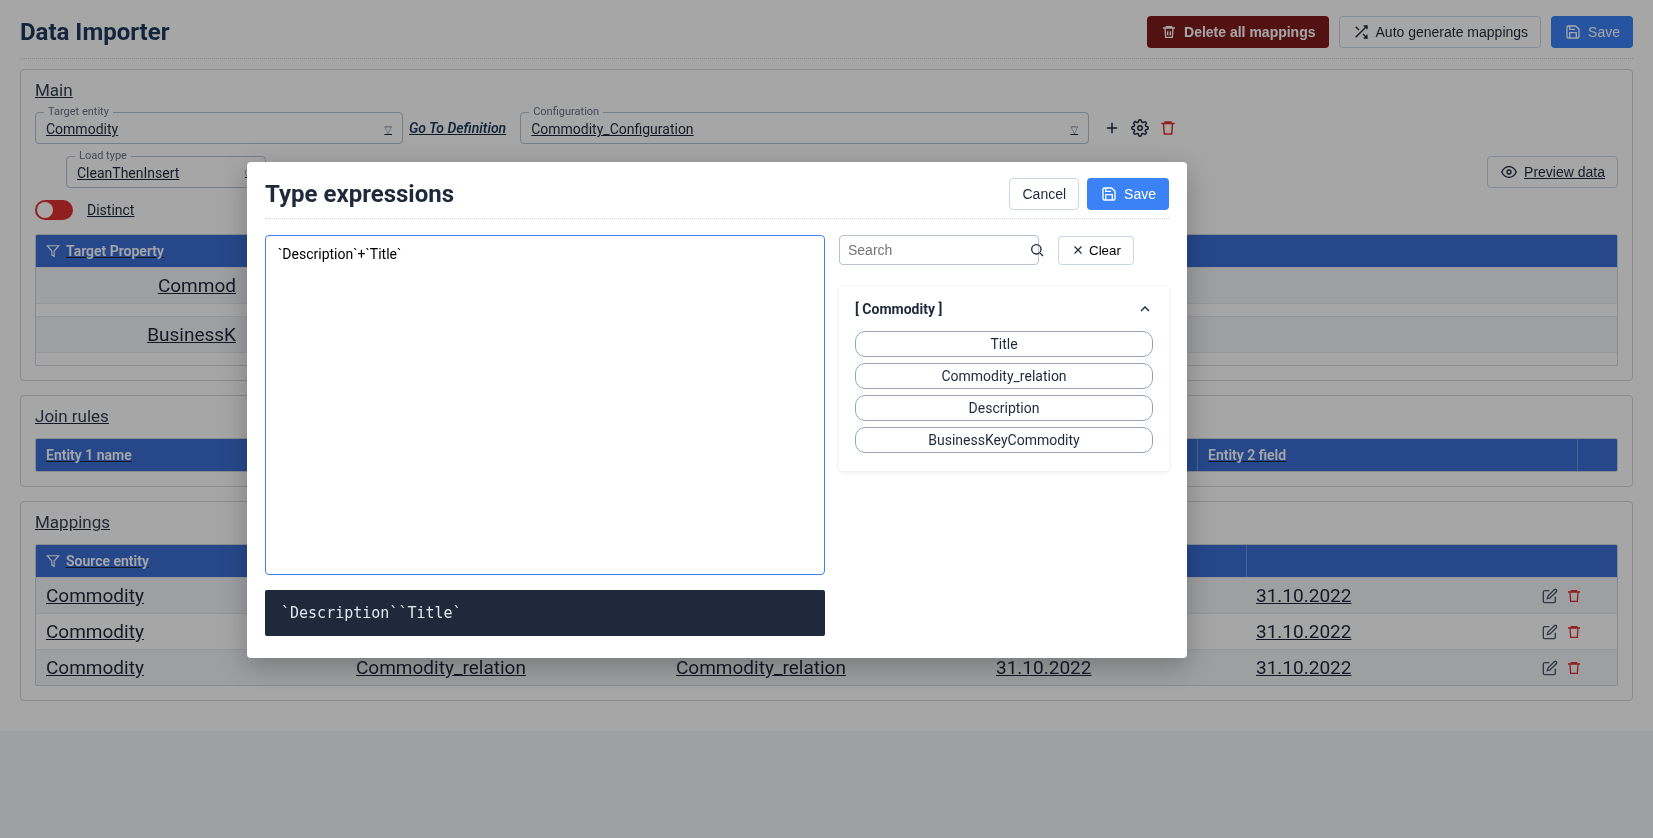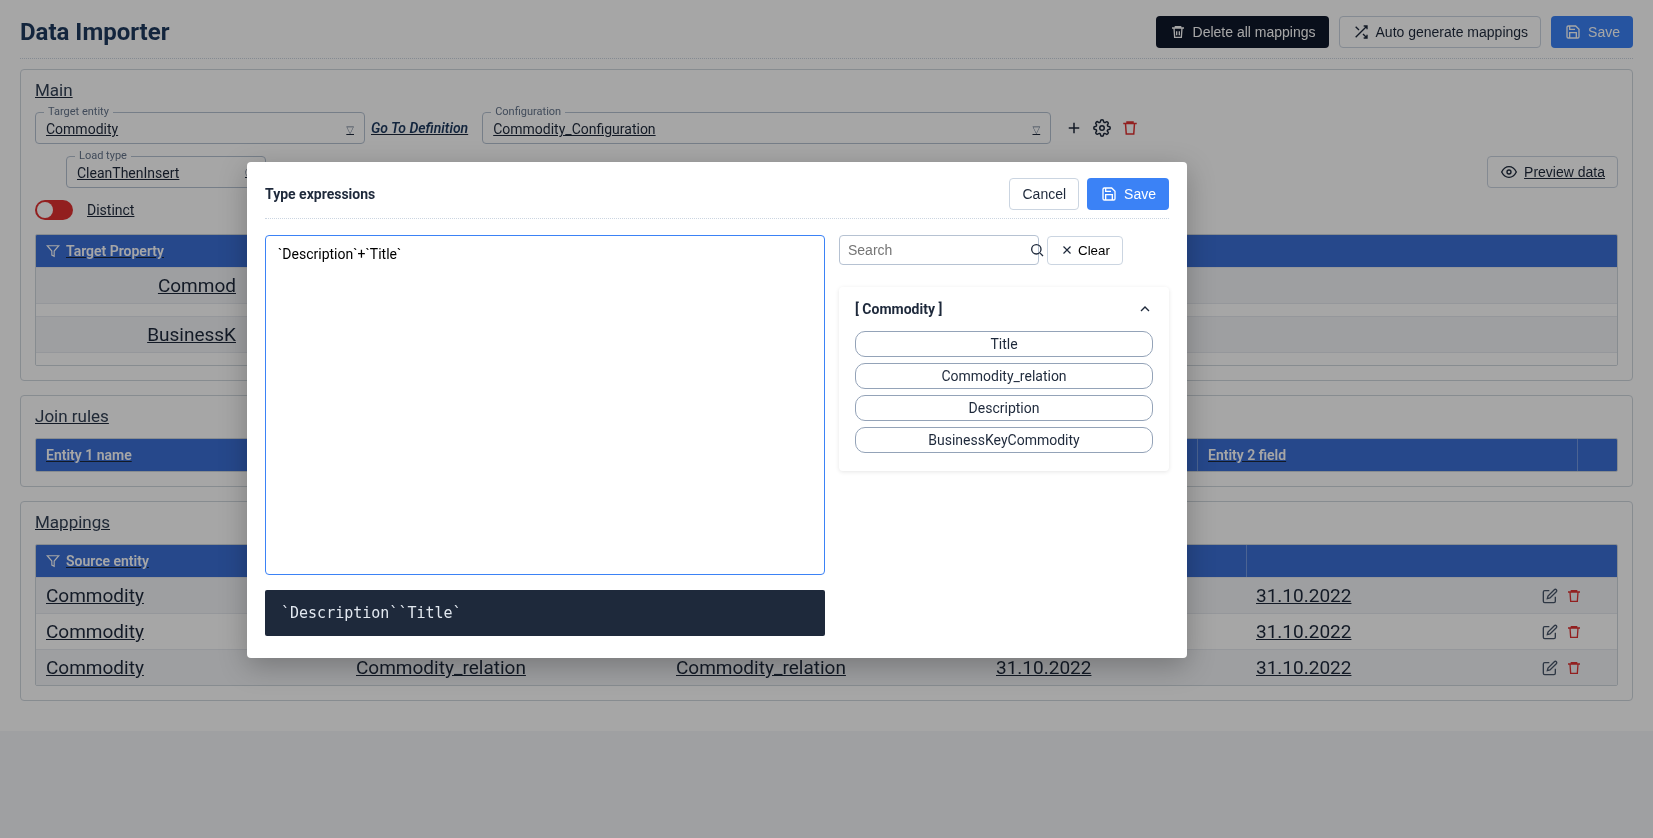--- a/index.html
+++ b/index.html
@@ -5,21 +5,21 @@
 *{box-sizing:border-box;margin:0;padding:0;}
 body{font-family:-apple-system,BlinkMacSystemFont,"Segoe UI",Roboto,Arial,sans-serif;font-size:14px;color:#1e293b;background:#f4f6f9;width:1653px;height:838px;overflow:hidden;}
 .page{position:relative;padding:16px 20px;background:#fff;}
 .overlay{position:absolute;inset:0;background:rgba(0,0,0,0.35);z-index:9;}
 
 
 .topbar{display:flex;align-items:center;justify-content:space-between;margin-bottom:10px;}
 .title{font-size:24px;font-weight:700;color:#1e3a5f;}
 .topbtns{display:flex;gap:10px;}
 .btn{display:inline-flex;align-items:center;gap:6px;padding:6px 12px;border-radius:4px;font-size:14px;cursor:pointer;border:1px solid transparent;white-space:nowrap;}
-.btn-danger{background:#0f172a;color:#fff;}
+.btn-danger{background:#7f1d1d;color:#fff;font-weight:bold;}
 .btn-light{background:#fff;color:#1e293b;border-color:#cbd5e1;}
 .btn-primary{background:#3b82f6;color:#fff;}
 
 
 .panel{border:1px solid #d0d7de;border-radius:4px;padding:10px 14px 14px;margin-bottom:14px;text-decoration:underline;}
 .panel-title{font-size:17px;color:#334155;margin-bottom:12px;}
 .row{display:flex;align-items:center;gap:14px;flex-wrap:wrap;}
 .field{position:relative;border:1px solid #b6c2d2;border-radius:4px;padding:8px 10px 6px;background:#fff;display:flex;align-items:center;}
 .field label{position:absolute;top:-8px;left:8px;background:#fff;padding:0 4px;font-size:11px;color:#64748b;}
 .field-text{font-size:14px;}
@@ -38,27 +38,27 @@
 .tbody .tr{display:flex;border-top:1px solid #e5e9ef;}
 .tbody .tr:nth-child(odd){background:#f3f5f8;}
 .tbody .tr:nth-child(even){background:#fff;}
 .td{padding:6px 10px;font-size:19px;}
 .actg{display:flex;gap:8px;justify-content:center;align-items:center;}
 .act-icon{width:16px;height:16px;}
 
 
 .modal{position:absolute;z-index:10;left:247px;top:162px;width:940px;background:#fff;border-radius:4px;box-shadow:0 8px 28px rgba(0,0,0,0.25);padding:16px 18px 22px;}
 .modal-head{display:flex;align-items:center;justify-content:space-between;margin-bottom:8px;}
-.modal-title{font-size:14px;font-weight:700;color:#1e293b;}
+.modal-title{font-size:24px;font-weight:700;color:#1e293b;}
 .modal-btns{display:flex;gap:8px;}
 .dots{border-bottom:1px dotted #cbd5e1;margin-bottom:16px;}
 .modal-body{display:flex;gap:14px;}
 .ta{width:560px;height:340px;border:1.5px solid #3b82f6;border-radius:4px;padding:10px 12px;font-family:inherit;font-size:14px;resize:none;outline:none;}
 .side{flex:1;}
-.searchrow{display:flex;gap:8px;align-items:center;margin-bottom:22px;}
+.searchrow{display:flex;gap:19px;align-items:center;margin-bottom:22px;}
 .searchbox{display:flex;align-items:center;border:1px solid #b6c2d2;border-radius:4px;padding:6px 8px;width:200px;}
 .searchbox input{border:none;outline:none;flex:1;font-size:14px;}
 .clearbtn{display:inline-flex;align-items:flex-start;gap:4px;border:1px solid #cbd5e1;border-radius:4px;padding:6px 12px;background:#fff;cursor:pointer;}
 .acc{border-radius:4px;box-shadow:0 1px 4px rgba(0,0,0,0.1);padding:14px 16px 18px;}
 .acc-head{display:flex;justify-content:space-between;align-items:center;margin-bottom:14px;font-weight:700;}
 .optlist{display:flex;flex-direction:column;gap:6px;}
 .opt{border:1px solid #94a3b8;border-radius:10px;padding:4px;text-align:center;cursor:pointer;font-size:14px;}
 .code{margin-top:12px;background:#1e293b;color:#e2e8f0;font-family:Consolas,monospace;font-size:15px;padding:14px 16px;border-radius:2px;width:560px;}
 
 .dotsep{border-bottom:1px dotted #cbd5e1;margin:4px 0 10px;}
@@ -98,21 +98,21 @@
         </span>
         <span>Save</span>
       </button>
     </div>
   </div>
   <div class="dotsep"></div>
 
   <div class="panel">
     <div class="panel-title">Main</div>
     <div class="row" style="margin-bottom:12px;">
-      <div class="field" style="width:330px;">
+      <div class="field" style="width:368px;">
         <label>Target entity</label>
         <span class="field-text">Commodity</span>
         <span class="chev">▽</span>
       </div>
       <span class="link" style="margin-left:-8px;">Go To Definition</span>
       <div class="field" style="width:569px;">
         <label>Configuration</label>
         <span class="field-text">Commodity_Configuration</span>
         <span class="chev">▽</span>
       </div>

